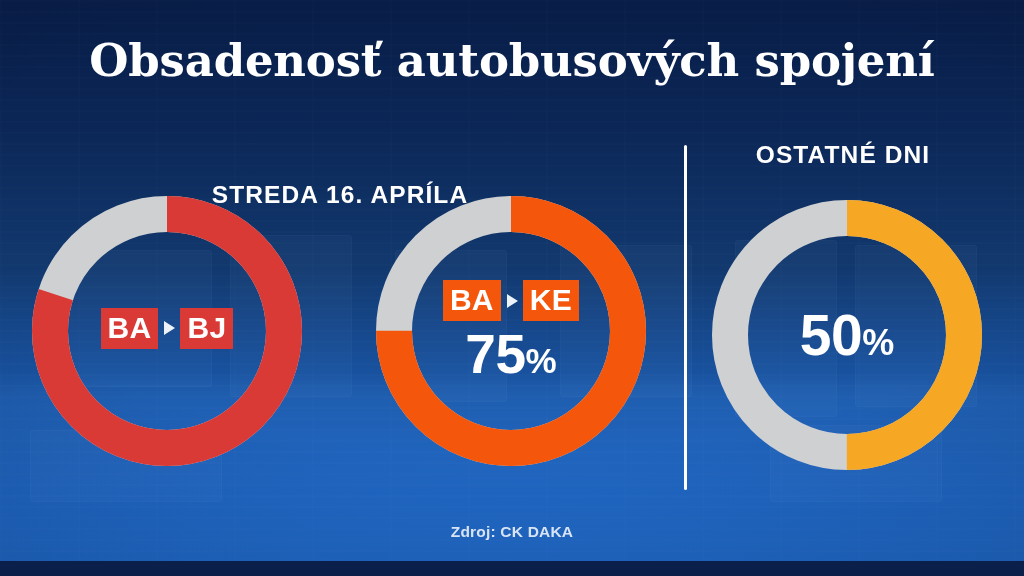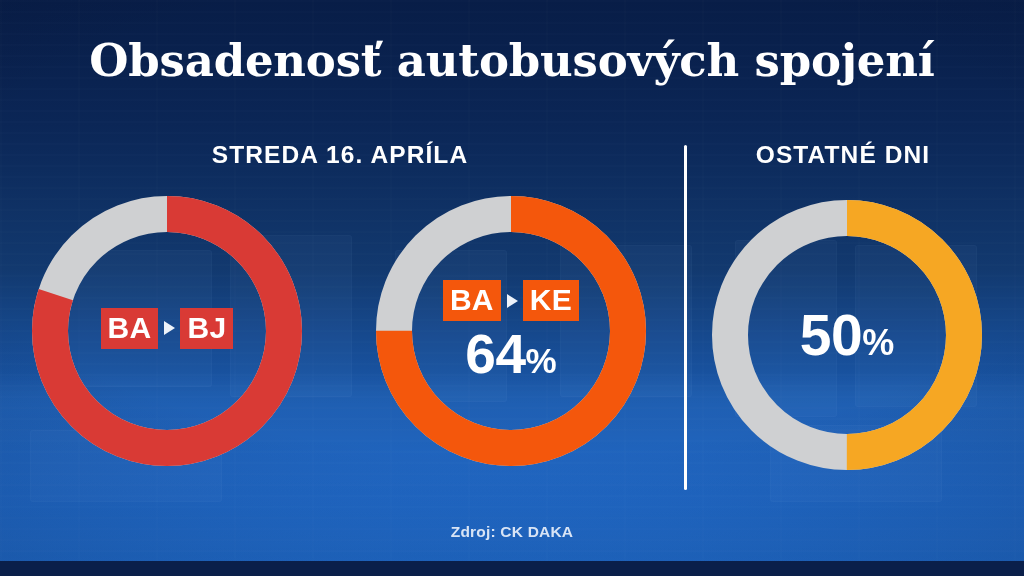--- a/index.html
+++ b/index.html
@@ -78,21 +78,21 @@
   .col-head {
     position: absolute;
     top: 141px;
     color: #ffffff;
     font-size: 24.5px;
     font-weight: 700;
     letter-spacing: 1.1px;
     text-align: center;
     white-space: nowrap;
   }
-  #head-left  { left: 30px;  width: 620px; }
+  #head-left  { left: 30px;  width: 620px; margin-top: 40px; }
   #head-right { left: 698px; width: 290px; }
 
   
   .divider {
     position: absolute;
     left: 684px;
     top: 145px;
     width: 3px;
     height: 345px;
     background: #ffffff;
@@ -223,21 +223,21 @@
       <div class="route">
         <span class="tag" style="background:#f4570c;">BA</span>
         <span class="arrow">
           <svg width="16" height="18" viewBox="0 0 16 18">
             <polygon points="3,2 14,9 3,16" fill="#eef3fa"></polygon>
           </svg>
         </span>
         <span class="tag" style="background:#f4570c;">KE</span>
       </div>
       <div class="pct">
-        <span class="num">64</span><span class="sign">%</span>
+        <span class="num">75</span><span class="sign">%</span>
       </div>
     </div>
   </div>
 
   <div class="donut" id="donut-other">
     <svg width="290" height="290" viewBox="0 0 290 290">
       <circle cx="145" cy="145" r="117" fill="none" stroke="#cfd0d2" stroke-width="36"></circle>
       <circle cx="145" cy="145" r="117" fill="none" stroke="#f6a723" stroke-width="36" stroke-dasharray="367.6 367.6" stroke-dashoffset="0" transform="rotate(-90 145 145)"></circle>
     </svg>
     <div class="donut-center">

